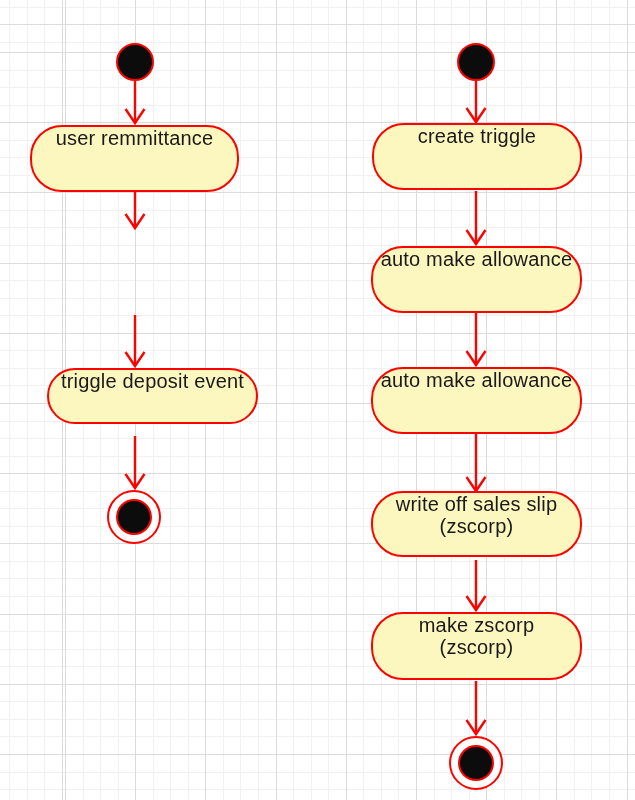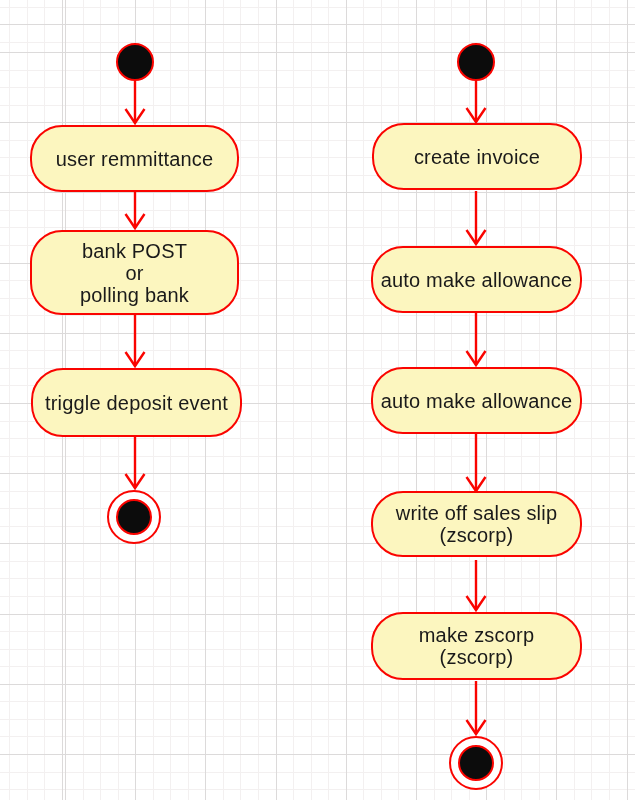--- a/index.html
+++ b/index.html
@@ -36,21 +36,21 @@
   }
   .final-core{
     width:36px;height:36px;border-radius:50%;
     background:#0c0c0c;border:2.5px solid var(--red);
   }
   .node{
     position:absolute;
     background:var(--fill);
     border:2.5px solid var(--red);
     border-radius:32px;
-    display:flex;align-items:center;justify-content:center;
+    display:flex;justify-content:center;
     text-align:center;
   }
   .lbl{
     white-space:pre-line;
     font-size:20px;line-height:22px;color:var(--ink);
     letter-spacing:.2px;
   }
   svg.arrow{position:absolute;overflow:visible;display:block;}
   svg.arrow line, svg.arrow polyline{
     stroke:var(--red);stroke-width:2.4;fill:none;
@@ -70,53 +70,48 @@
 
   <div class="node" style="left:30px;top:125px;width:209px;height:67px">
     <span class="lbl">user remmittance</span>
   </div>
 
   <svg class="arrow" style="left:122px;top:192px" width="26" height="37">
     <line x1="13" y1="0" x2="13" y2="36"></line>
     <polyline points="3.5,22 13,36 22.5,22"></polyline>
   </svg>
 
-  <div class="node" style="left:30px;top:230px;width:209px;height:85px">
-    <span class="lbl">bank POST
-or
-polling bank</span>
-  </div>
 
   <svg class="arrow" style="left:122px;top:315px" width="26" height="52">
     <line x1="13" y1="0" x2="13" y2="51"></line>
     <polyline points="3.5,37 13,51 22.5,37"></polyline>
   </svg>
 
-  <div class="node" style="left:31px;top:368px;width:211px;height:69px">
+  <div class="node" style="left:47px;top:368px;width:211px;height:56px">
     <span class="lbl">triggle deposit event</span>
   </div>
 
   <svg class="arrow" style="left:122px;top:436px" width="26" height="53">
     <line x1="13" y1="0" x2="13" y2="52"></line>
     <polyline points="3.5,38 13,52 22.5,38"></polyline>
   </svg>
 
   <div class="final" style="left:107px;top:490px">
     <div class="final-core"></div>
   </div>
 
   <div class="initial" style="left:457px;top:43px"></div>
 
   <svg class="arrow" style="left:463px;top:81px" width="26" height="42">
     <line x1="13" y1="0" x2="13" y2="41"></line>
     <polyline points="3.5,27 13,41 22.5,27"></polyline>
   </svg>
 
   <div class="node" style="left:372px;top:123px;width:210px;height:67px">
-    <span class="lbl">create invoice</span>
+    <span class="lbl">create triggle</span>
   </div>
 
   <svg class="arrow" style="left:463px;top:191px" width="26" height="54">
     <line x1="13" y1="0" x2="13" y2="53"></line>
     <polyline points="3.5,39 13,53 22.5,39"></polyline>
   </svg>
 
   <div class="node" style="left:371px;top:246px;width:211px;height:67px">
     <span class="lbl">auto make allowance</span>
   </div>

